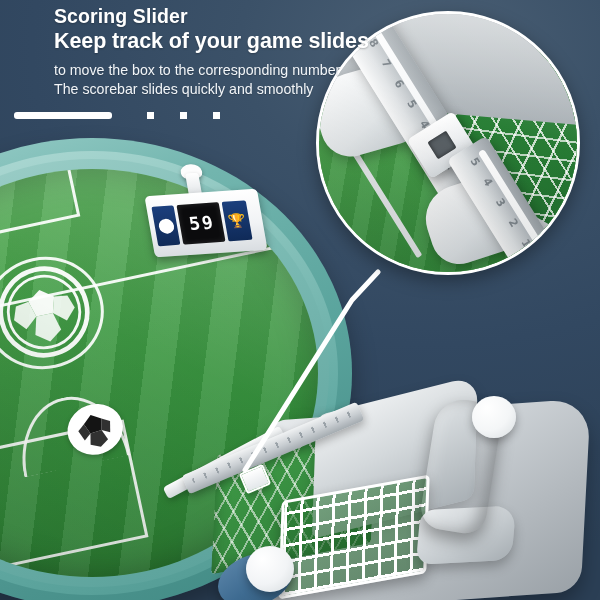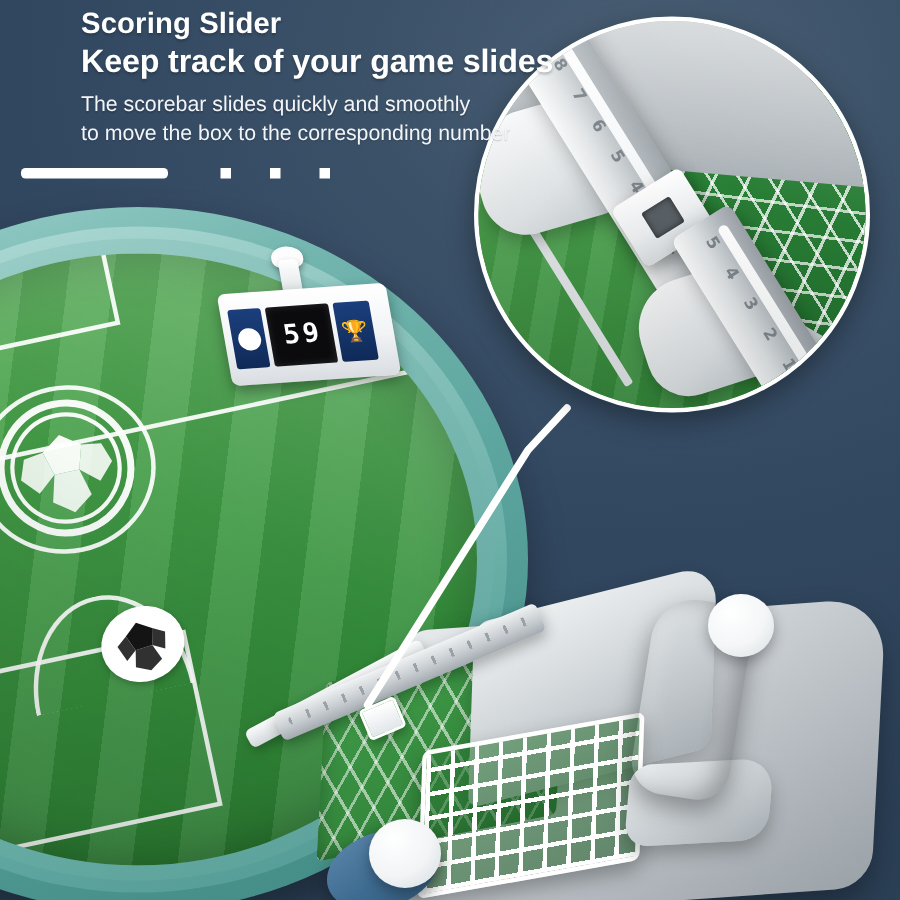--- a/index.html
+++ b/index.html
@@ -467,22 +467,22 @@
       </div>
 
       <div class="ins-glass"></div>
     </div>
   </div>
 
   <div class="headings">
     <div class="h-line1">Scoring Slider</div>
     <div class="h-line2">Keep track of your game slides</div>
     <div class="sub">
+      <div class="sub-line">to move the box to the corresponding number</div>
       <div class="sub-line">The scorebar slides quickly and smoothly</div>
-      <div class="sub-line">to move the box to the corresponding number</div>
     </div>
   </div>
 
   <div class="marks">
     <div class="bar"></div>
     <div class="sq first"></div>
     <div class="sq"></div>
     <div class="sq"></div>
   </div>
 

